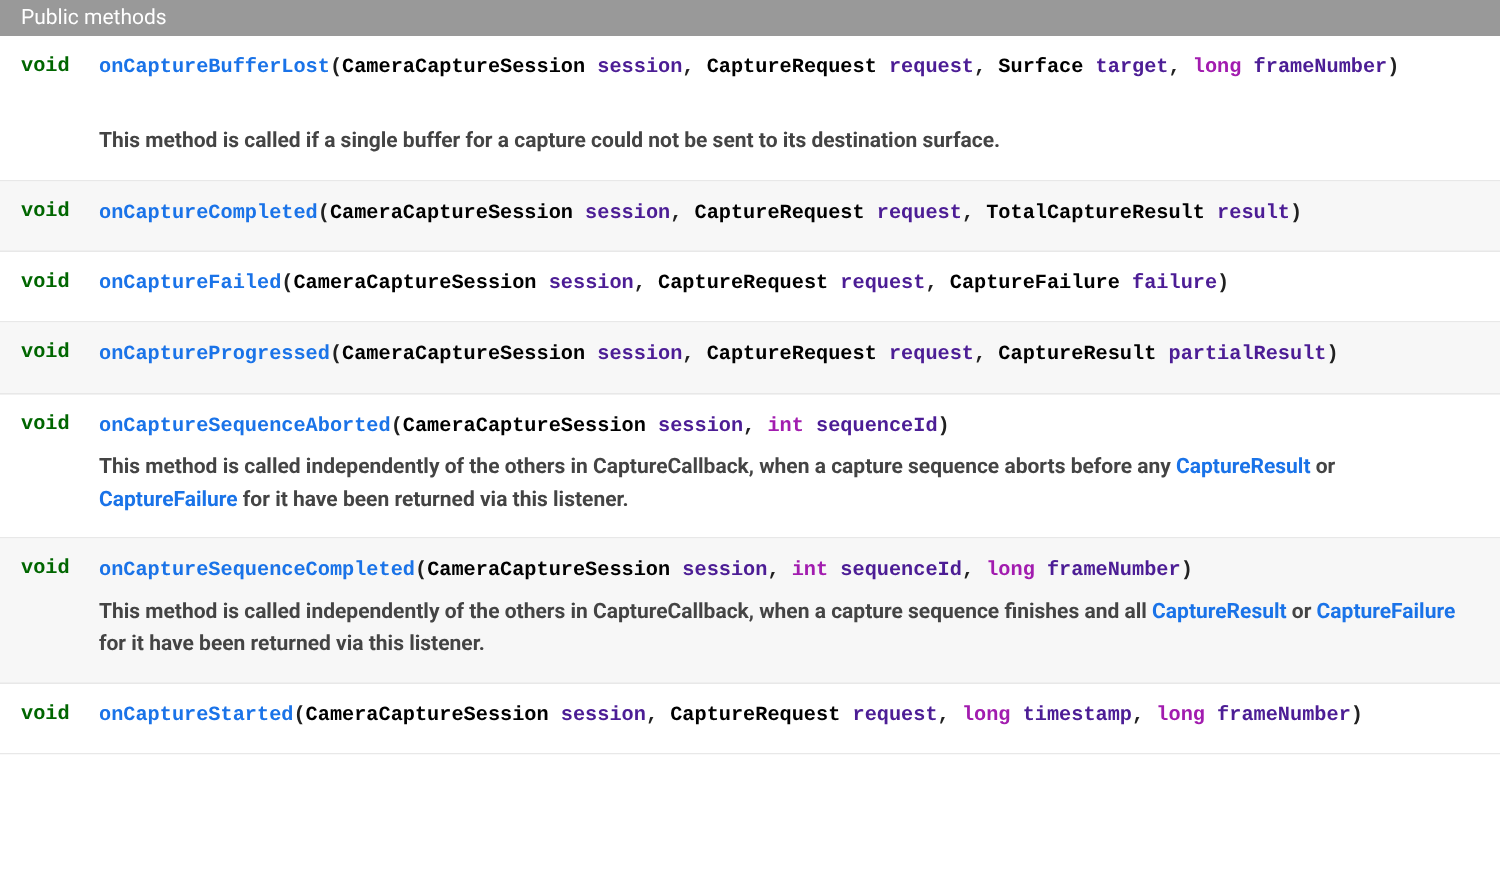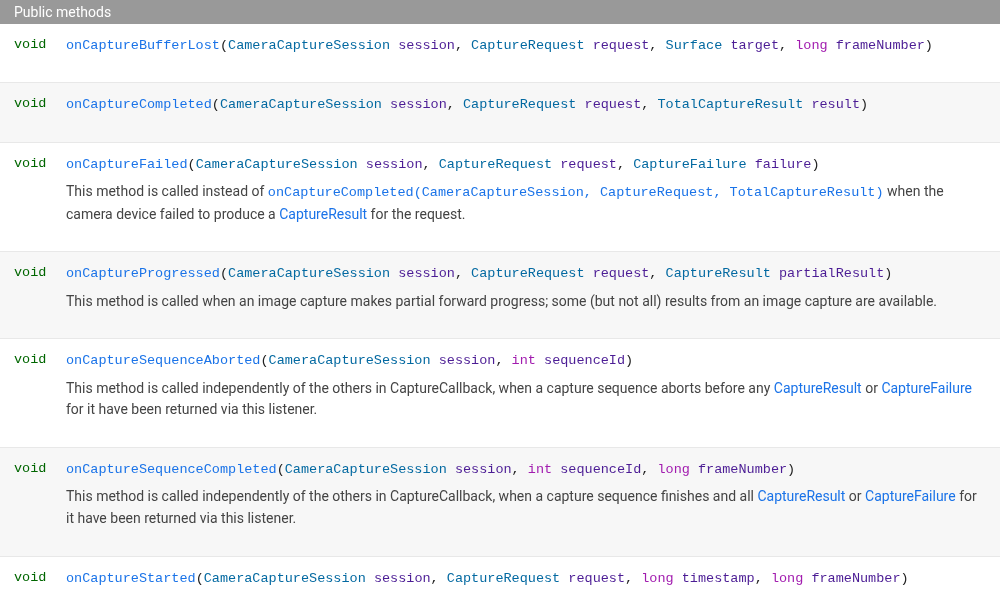--- a/index.html
+++ b/index.html
@@ -19,21 +19,22 @@
   .table-header {
     background: #999999;
     color: #fff;
     padding: 4px 14px;
     font-size: 14px;
     font-weight: 400;
   }
   .row {
     display: flex;
     border-bottom: 1px solid #e8e8e8;
-    padding: 12px 14px 26px 14px;
+    padding: 12px 14px 14px 14px;
+    font-weight: bold;
   }
   .row.alt {
     background: #f7f7f7;
   }
   .col-ret {
     flex: 0 0 52px;
     font-family: "SFMono-Regular", Consolas, "Liberation Mono", Menlo, monospace;
     font-size: 13.5px;
     color: #006600;
     padding-top: 1px;
@@ -51,59 +52,58 @@
   .desc {
     font-size: 14px;
     line-height: 1.55;
     color: #444;
     margin-top: 6px;
   }
   .row-0 .desc { margin-top: 28px; }
   .mono { font-family: "SFMono-Regular", Consolas, "Liberation Mono", Menlo, monospace; font-size: 13.5px; }
   .tk-method    { color: #1a73e8; }
   .tk-methodref { color: #1a73e8; }
-  .tk-type      { color: #0369a1; }
+  .tk-type      { color: #000000; }
   .tk-keyword   { color: #a21caf; }
   .tk-param     { color: #4c1d95; }
   .tk-punct     { color: #212121; }
   .tk-link      { color: #1a73e8; }
   a.tk-method, a.tk-type, a.tk-link, a.tk-methodref { text-decoration: none; cursor: pointer; text-align: center; }
 </style>
 </head>
 <body>
 
 <div class="table">
   <div class="table-header">
     <span>Public methods</span>
   </div>
   <div id="rows">
       <div class="row row-0">
         <div class="col-ret">void</div>
         <div class="col-body">
           <div class="sig"><a href="#" class="tk-method mono">onCaptureBufferLost</a><span class="tk-punct mono">(</span><a href="#" class="tk-type mono">CameraCaptureSession</a><span class="tk-punct mono"> </span><span class="tk-param mono">session</span><span class="tk-punct mono">, </span><a href="#" class="tk-type mono">CaptureRequest</a><span class="tk-punct mono"> </span><span class="tk-param mono">request</span><span class="tk-punct mono">, </span><a href="#" class="tk-type mono">Surface</a><span class="tk-punct mono"> </span><span class="tk-param mono">target</span><span class="tk-punct mono">, </span><span class="tk-keyword mono">long</span><span class="tk-punct mono"> </span><span class="tk-param mono">frameNumber</span><span class="tk-punct mono">)</span></div>
+          <div class="desc"><span class="">This method is called if a single buffer for a capture could not be sent to its destination surface.</span></div>
         </div>
       </div>
       <div class="row row-1 alt">
         <div class="col-ret">void</div>
         <div class="col-body">
           <div class="sig"><a href="#" class="tk-method mono">onCaptureCompleted</a><span class="tk-punct mono">(</span><a href="#" class="tk-type mono">CameraCaptureSession</a><span class="tk-punct mono"> </span><span class="tk-param mono">session</span><span class="tk-punct mono">, </span><a href="#" class="tk-type mono">CaptureRequest</a><span class="tk-punct mono"> </span><span class="tk-param mono">request</span><span class="tk-punct mono">, </span><a href="#" class="tk-type mono">TotalCaptureResult</a><span class="tk-punct mono"> </span><span class="tk-param mono">result</span><span class="tk-punct mono">)</span></div>
         </div>
       </div>
       <div class="row row-2">
         <div class="col-ret">void</div>
         <div class="col-body">
           <div class="sig"><a href="#" class="tk-method mono">onCaptureFailed</a><span class="tk-punct mono">(</span><a href="#" class="tk-type mono">CameraCaptureSession</a><span class="tk-punct mono"> </span><span class="tk-param mono">session</span><span class="tk-punct mono">, </span><a href="#" class="tk-type mono">CaptureRequest</a><span class="tk-punct mono"> </span><span class="tk-param mono">request</span><span class="tk-punct mono">, </span><a href="#" class="tk-type mono">CaptureFailure</a><span class="tk-punct mono"> </span><span class="tk-param mono">failure</span><span class="tk-punct mono">)</span></div>
-          <div class="desc"><span class="">This method is called instead of </span><a href="#" class="tk-methodref mono">onCaptureCompleted(CameraCaptureSession, CaptureRequest, TotalCaptureResult)</a><span class=""> when the camera device failed to produce a </span><a href="#" class="tk-link">CaptureResult</a><span class=""> for the request.</span></div>
         </div>
       </div>
       <div class="row row-3 alt">
         <div class="col-ret">void</div>
         <div class="col-body">
           <div class="sig"><a href="#" class="tk-method mono">onCaptureProgressed</a><span class="tk-punct mono">(</span><a href="#" class="tk-type mono">CameraCaptureSession</a><span class="tk-punct mono"> </span><span class="tk-param mono">session</span><span class="tk-punct mono">, </span><a href="#" class="tk-type mono">CaptureRequest</a><span class="tk-punct mono"> </span><span class="tk-param mono">request</span><span class="tk-punct mono">, </span><a href="#" class="tk-type mono">CaptureResult</a><span class="tk-punct mono"> </span><span class="tk-param mono">partialResult</span><span class="tk-punct mono">)</span></div>
-          <div class="desc"><span class="">This method is called when an image capture makes partial forward progress; some (but not all) results from an image capture are available.</span></div>
         </div>
       </div>
       <div class="row row-4">
         <div class="col-ret">void</div>
         <div class="col-body">
           <div class="sig"><a href="#" class="tk-method mono">onCaptureSequenceAborted</a><span class="tk-punct mono">(</span><a href="#" class="tk-type mono">CameraCaptureSession</a><span class="tk-punct mono"> </span><span class="tk-param mono">session</span><span class="tk-punct mono">, </span><span class="tk-keyword mono">int</span><span class="tk-punct mono"> </span><span class="tk-param mono">sequenceId</span><span class="tk-punct mono">)</span></div>
           <div class="desc"><span class="">This method is called independently of the others in CaptureCallback, when a capture sequence aborts before any </span><a href="#" class="tk-link">CaptureResult</a><span class=""> or </span><a href="#" class="tk-link">CaptureFailure</a><span class=""> for it have been returned via this listener.</span></div>
         </div>
       </div>
       <div class="row row-5 alt">

